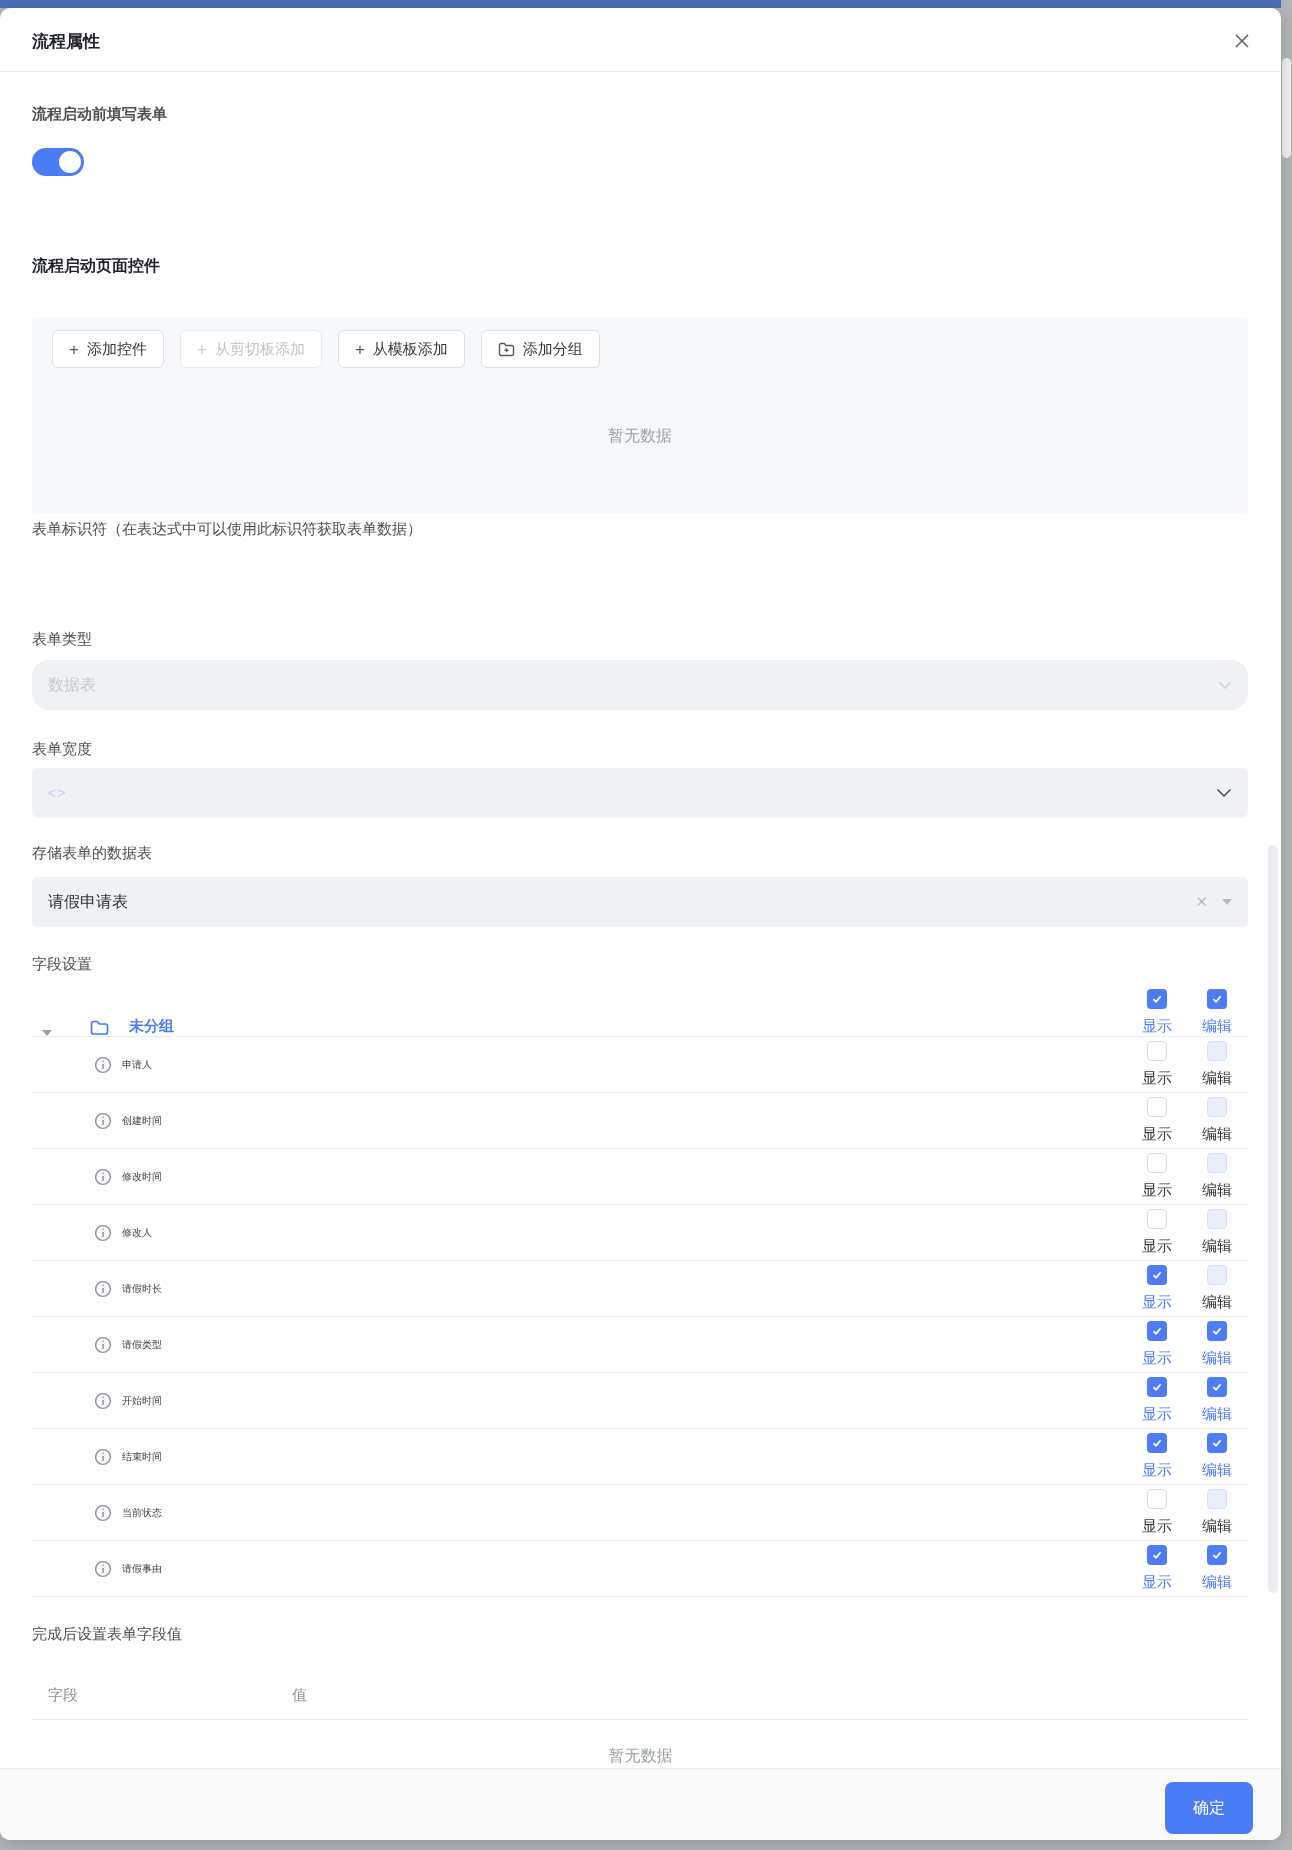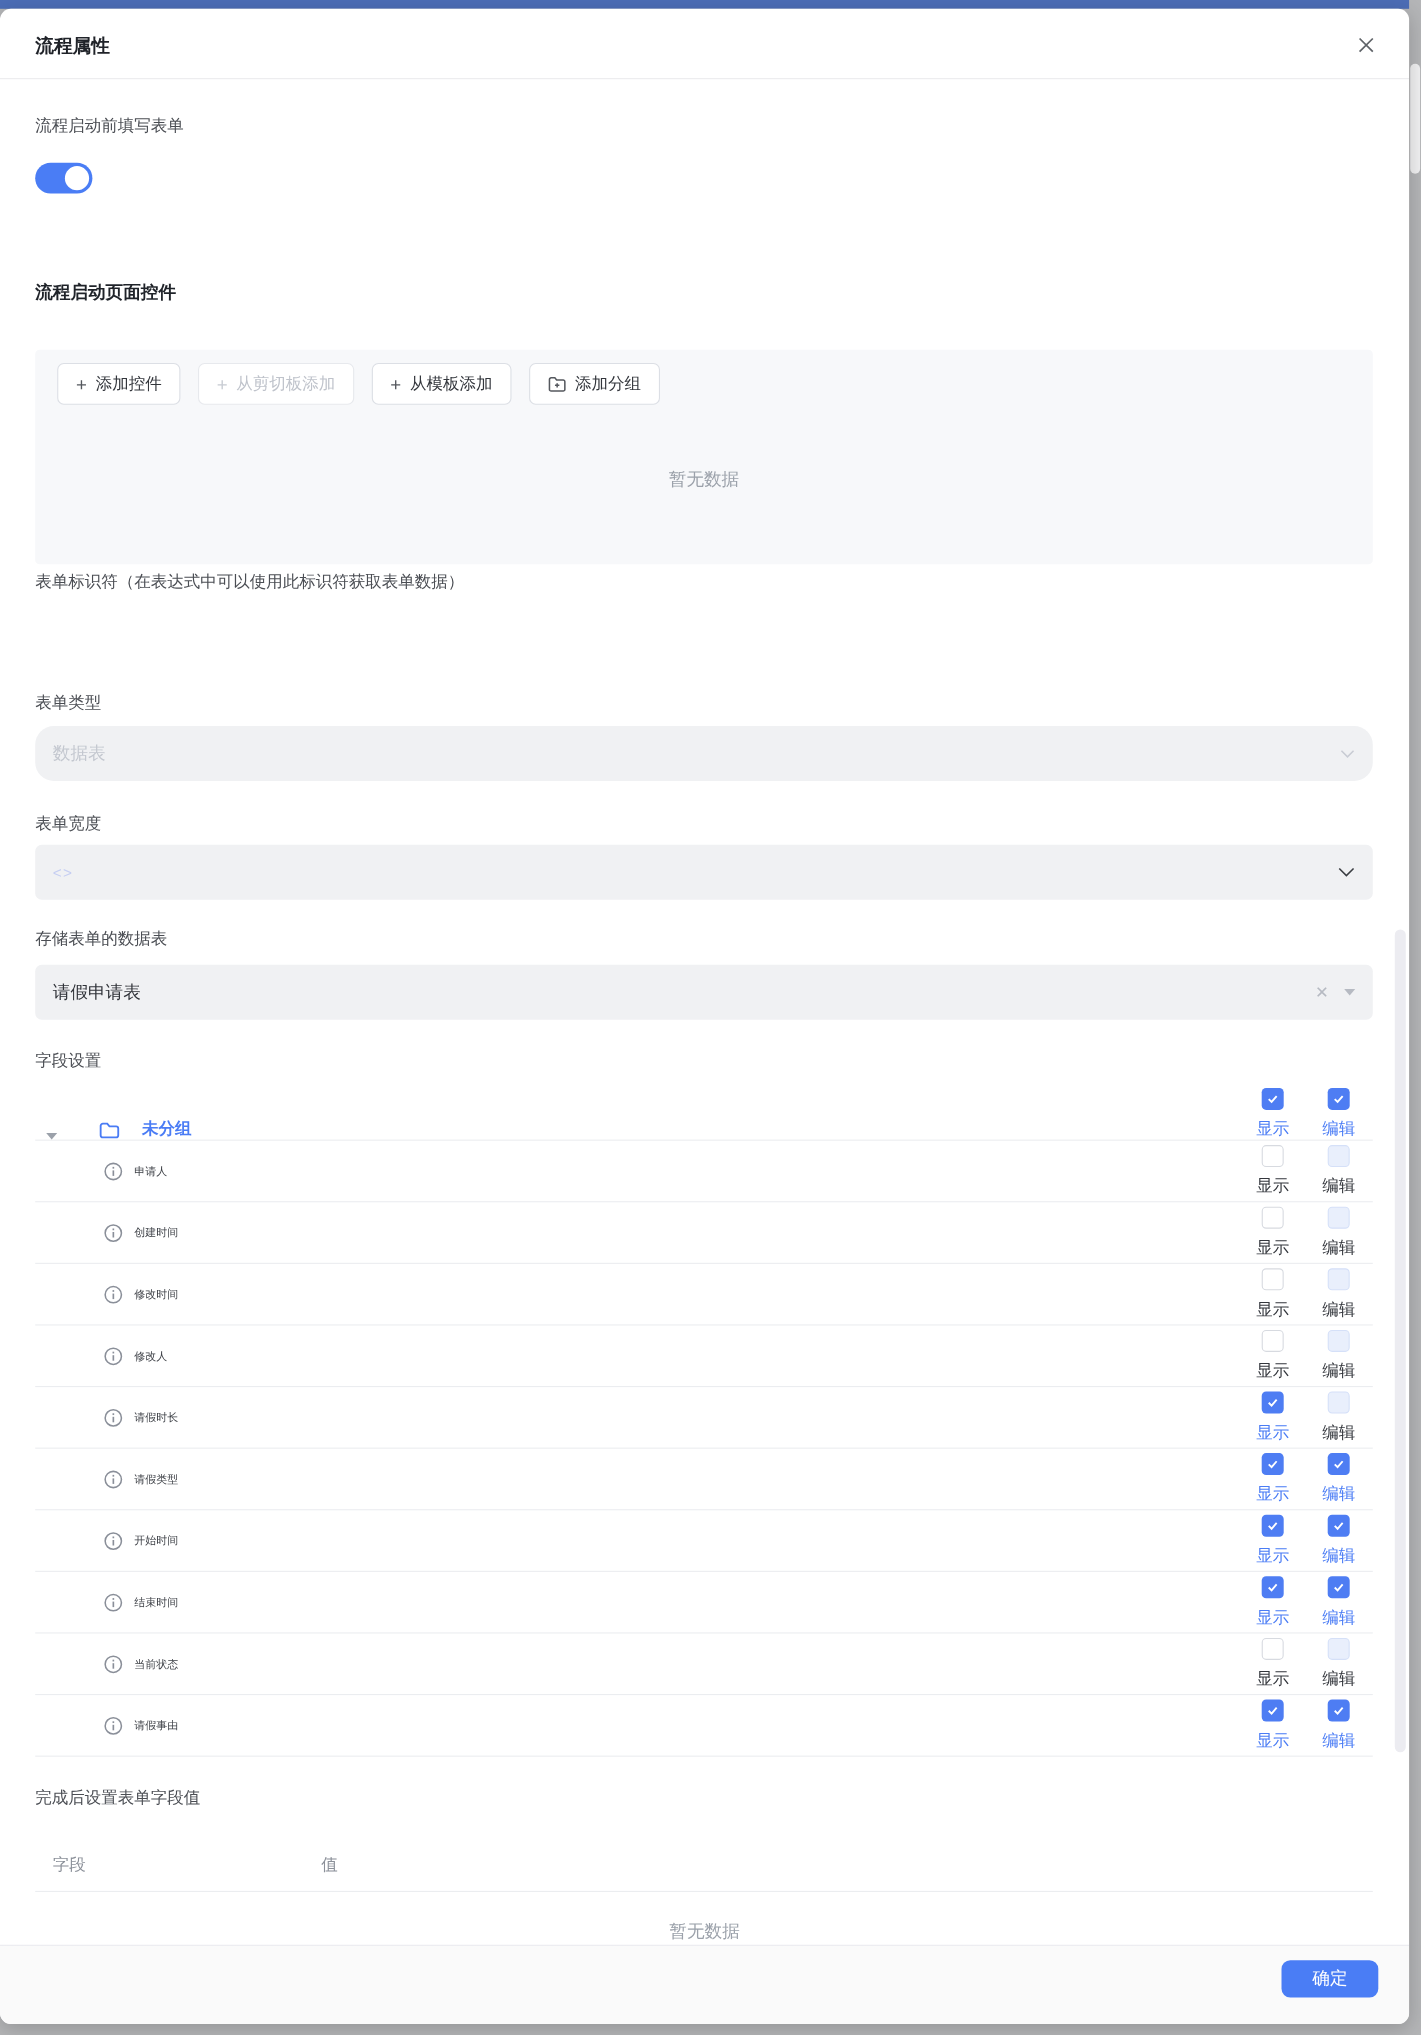--- a/index.html
+++ b/index.html
@@ -9,21 +9,21 @@
   .page-topbar { position:absolute; left:0; top:0; width:1281px; height:8px; }
   .page-scroll-pill { position:absolute; right:1px; top:58px; width:9px; height:100px; background:#f1f1f2; border-radius:5px; }
 
   .modal { position:absolute; left:0; top:8px; width:1281px; height:1832px; background:#ffffff; border-radius:10px; overflow:hidden; box-shadow:0 4px 18px rgba(0,0,0,.18); }
 
   .modal-header { position:absolute; left:0; top:0; width:100%; height:64px; border-bottom:1px solid #ececee; }
   .modal-title { position:absolute; left:32px; top:22px; font-size:17px; font-weight:700; color:#202329; }
   .close { position:absolute; right:28px; top:22px; width:22px; height:22px; cursor:pointer; display:flex; align-items:center; justify-content:center; }
 
   .lbl { position:absolute; left:32px; font-size:15px; color:#4b4e54; }
-  .lbl-prefill { top:97px; }
+  .lbl-prefill { top:97px;font-weight:bold; }
   .toggle { position:absolute; left:32px; top:140px; width:52px; height:28px; border-radius:14px; background:#4a7df5; }
   .toggle .knob { position:absolute; right:3px; top:3px; width:22px; height:22px; border-radius:50%; background:#ffffff; }
 
   .section-heading { position:absolute; left:32px; top:248px; font-size:16px; font-weight:700; color:#1f2329; }
 
   .controls-panel { position:absolute; left:32px; top:310px; width:1216px; height:195px; background:#f7f8fa; border-radius:4px; }
   .btn-row { position:absolute; left:20px; top:12px; display:flex; gap:16px; }
   .tb-btn { display:flex; align-items:center; gap:8px; height:38px; padding:0 16px; background:#ffffff; border:1px solid #dcdfe5; border-radius:6px; font-size:15px; color:#33363c; font-family:inherit; cursor:pointer; }
   .tb-btn .plus { font-size:17px; color:#55585e; line-height:1; }
   .tb-btn.disabled { color:#bfc3cb; border-color:#e7e9ed; cursor:default; }
@@ -65,21 +65,21 @@
   .cb-label { font-size:15px; color:#33363c; }
   .cb-label.blue { color:#4a7cf5; }
 
   .lbl-after { top:1617px; }
   .set-table-header { position:absolute; left:32px; top:1664px; width:1216px; height:48px; border-bottom:1px solid #ebedf0; }
   .col-field { position:absolute; left:16px; top:14px; font-size:15px; color:#8b9099; }
   .col-value { position:absolute; left:260px; top:14px; font-size:15px; color:#8b9099; }
   .empty2 { position:absolute; left:0; top:1738px; width:100%; text-align:center; font-size:16px; color:#9ba1aa; }
 
   .modal-footer { position:absolute; left:0; bottom:0; width:100%; height:72px; background:#fafafa; border-top:1px solid #ececf0; z-index:5; }
-  .confirm-btn { position:absolute; right:28px; top:13px; width:88px; height:34px; background:#4a7df5; color:#ffffff; border:none; border-radius:8px; font-size:16px; font-family:inherit; cursor:pointer; }
+  .confirm-btn { position:absolute; right:28px; top:13px; width:88px; height:52px; background:#4a7df5; color:#ffffff; border:none; border-radius:8px; font-size:16px; font-family:inherit; cursor:pointer; }
 
   .v-thumb { position:absolute; right:3px; top:837px; width:10px; height:748px; background:#ececf1; border-radius:5px; z-index:6; }
 </style>
 </head>
 <body>
 
 <div class="page-topbar" style="background: rgb(76, 109, 182);"></div>
 <div class="page-scroll-pill"></div>
 
 <div class="modal">

